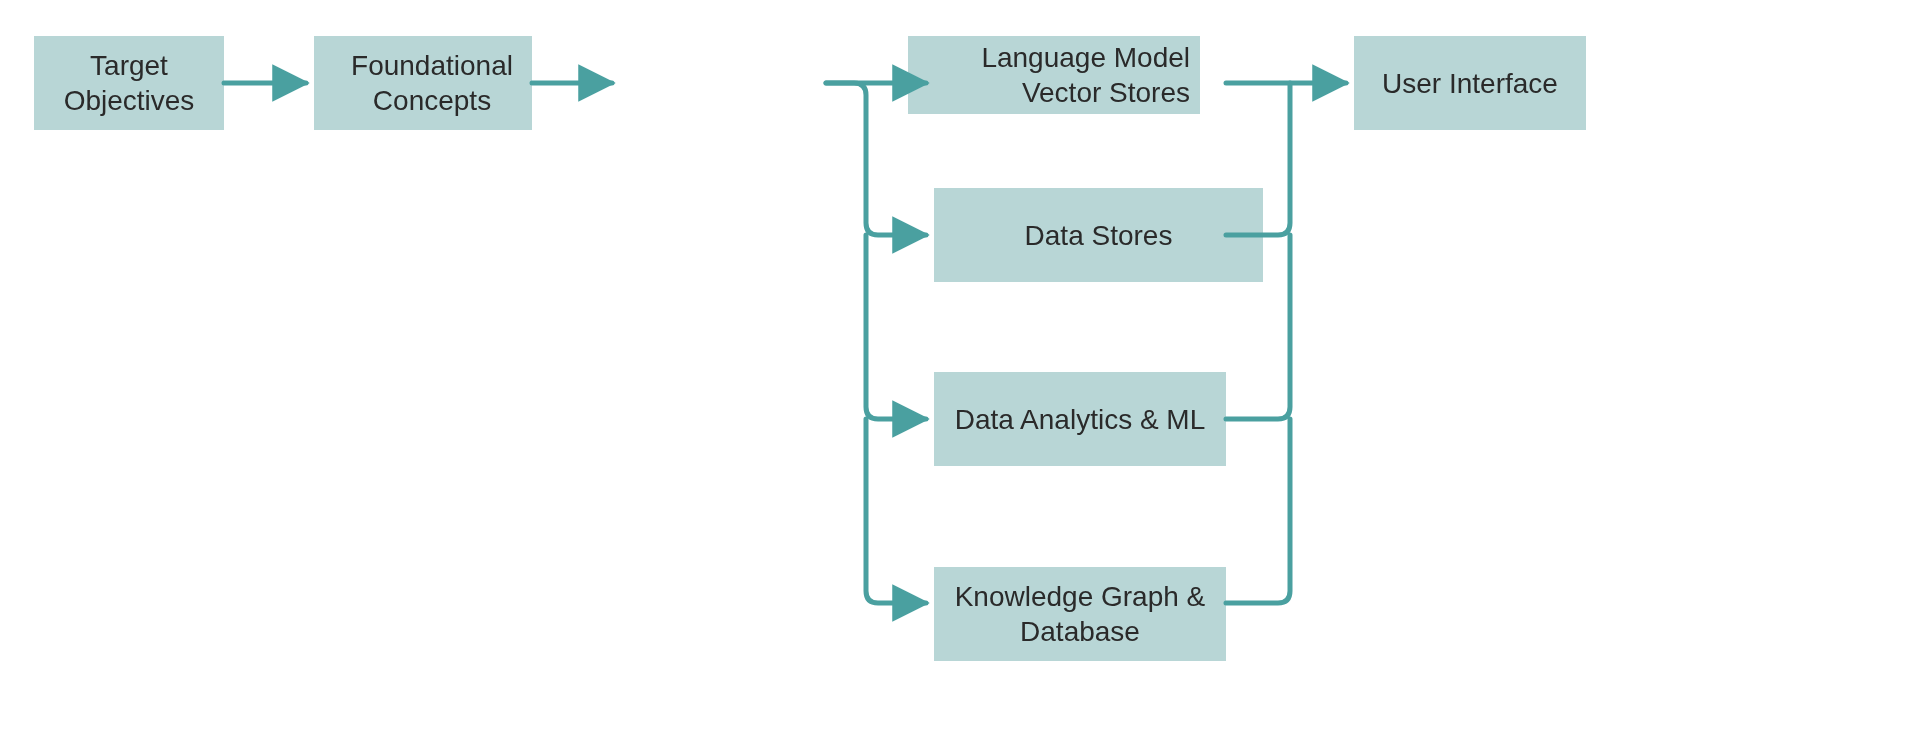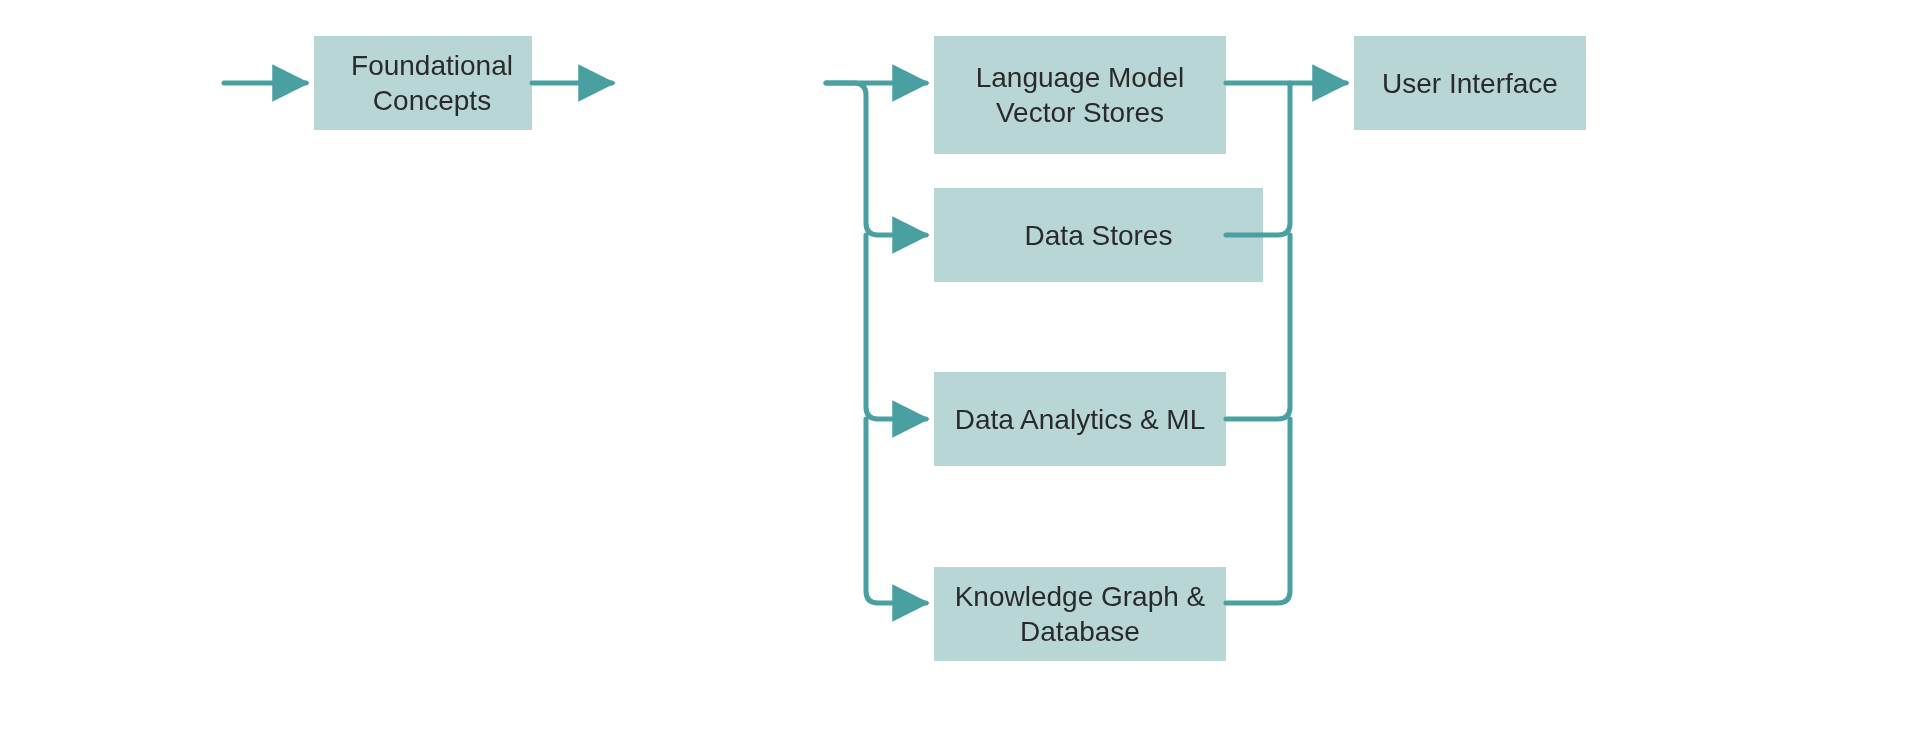--- a/index.html
+++ b/index.html
@@ -35,27 +35,30 @@
     width: 1920px;
     height: 743px;
     pointer-events: none;
   }
 </style>
 </head>
 <body>
 
 <div class="canvas">
 
+  <div class="box" style="left:34px;  top:36px;  width:190px; height:94px;">
+    <span>Target Objectives</span>
+  </div>
 
   <div class="box" style="left:314px; top:36px;  width:218px; height:94px;padding-left:28px;">
     <span>Foundational Concepts</span>
   </div>
 
 
-  <div class="box" style="left:934px; top:36px;  width:292px; height:118px;">
+  <div class="box" style="left:908px; top:36px;  width:292px; height:78px;text-align:right;">
     <span>Language Model Vector Stores</span>
   </div>
 
   <div class="box" style="left:934px; top:188px; width:329px; height:94px;">
     <span>Data Stores</span>
   </div>
 
   <div class="box" style="left:934px; top:372px; width:292px; height:94px;">
     <span>Data Analytics &amp; ML</span>
   </div>

